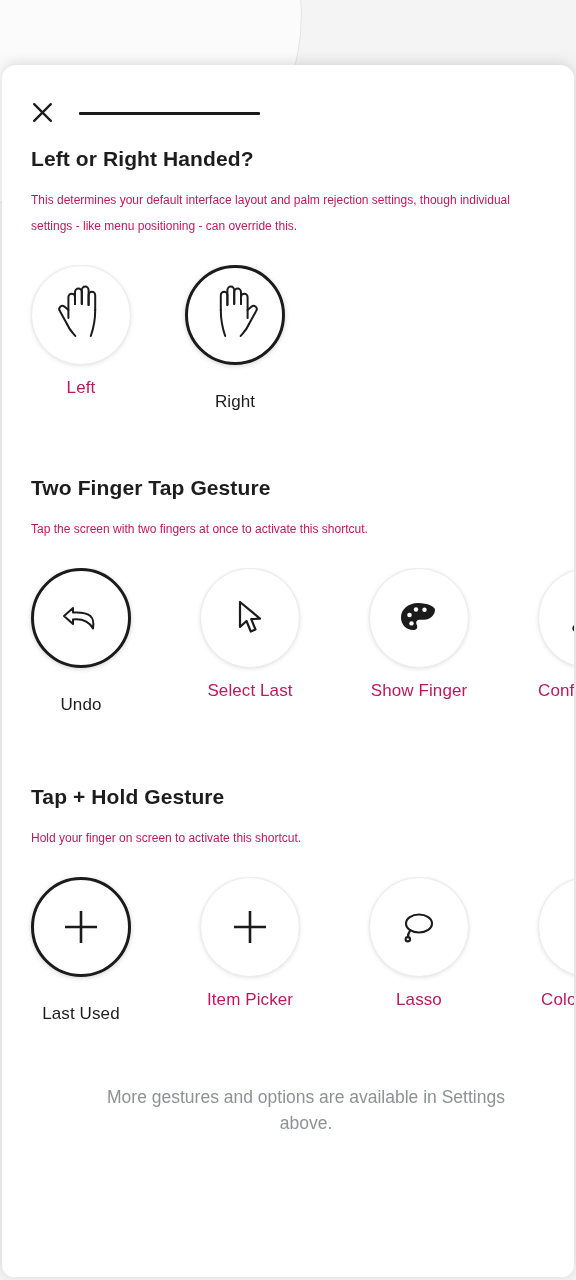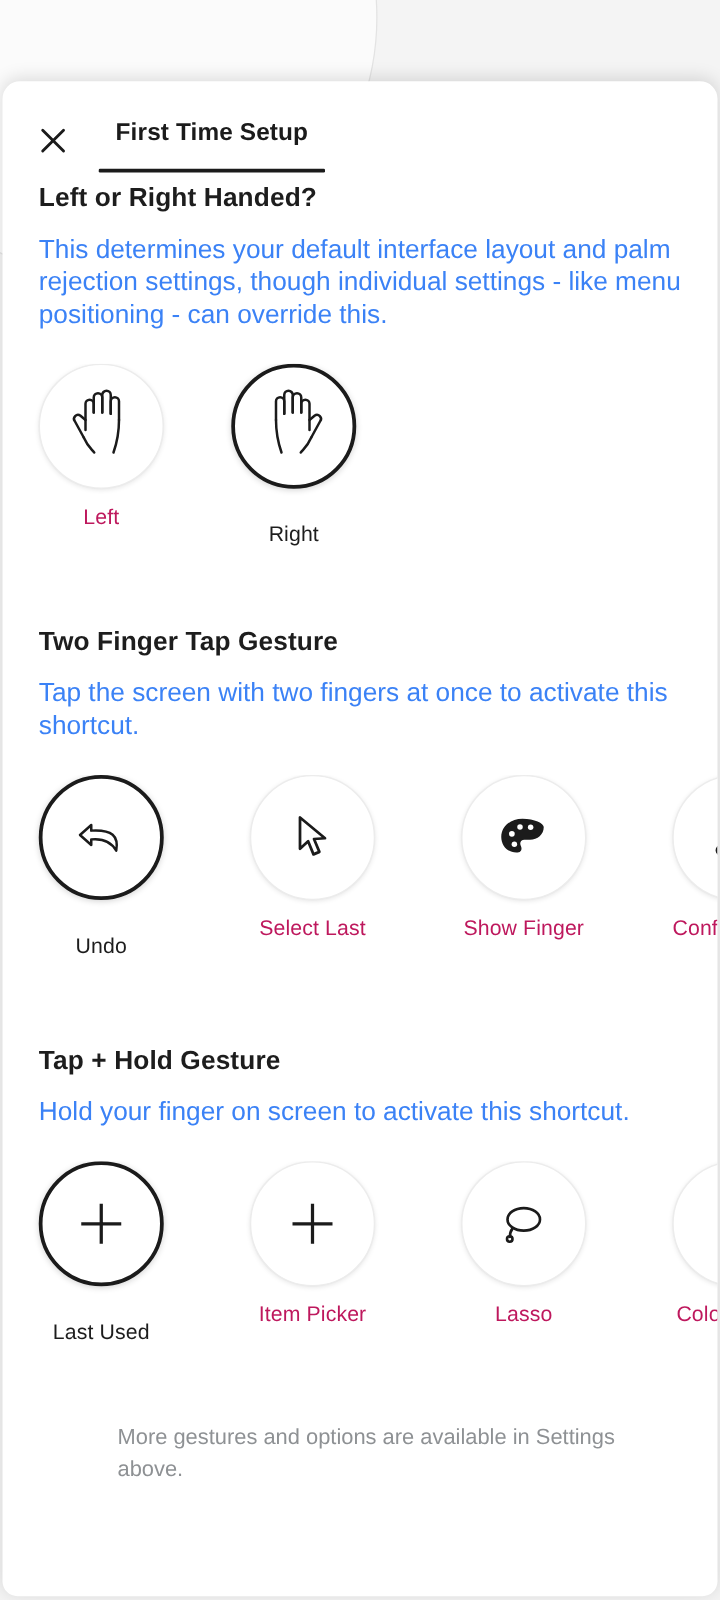--- a/index.html
+++ b/index.html
@@ -74,23 +74,23 @@
 
   
   .section { padding: 0 29px; }
   .section-title {
     font-size: 21px;
     font-weight: bold;
     color: #1d1d1d;
     letter-spacing: 0.1px;
   }
   .section-desc {
-    font-size: 21px;
+    font-size: 12px;
     line-height: 26px;
-    color: #3b82f6;
+    color: #be185d;
     margin-top: 16px;
     max-width: 520px;
   }
 
   
   .option-row {
     display: flex;
     gap: 54px;
     padding-left: 29px;
     margin-top: 26px;
@@ -130,21 +130,21 @@
   .option-circle svg { display: block; }
 
   
   .footer-note {
     margin: 0 auto;
     padding: 0 34px;
     max-width: 520px;
     font-size: 17.5px;
     line-height: 26px;
     color: #8e9194;
-    text-align: left;
+    text-align: center;
     padding-left: 66px;
     padding-right: 30px;
   }
   .gap-b { height: 64px; }
   .gap-c { height: 70px; }
   .gap-d { height: 60px; }
 </style>
 </head>
 <body>
 
@@ -171,21 +171,20 @@
 
   <div class="sheet">
 
     <div class="sheet-header">
       <div class="close-icon">
         <svg viewBox="0 0 24 24" fill="none" stroke="#1b1b1b" stroke-width="2.2" stroke-linecap="round">
           <path d="M4 4 L20 20 M20 4 L4 20"></path>
         </svg>
       </div>
       <div class="tab">
-        <span class="tab-label">First Time Setup</span>
         <div class="tab-underline"></div>
       </div>
     </div>
 
     <div class="section">
       <div class="section-title">Left or Right Handed?</div>
       <div class="section-desc">This determines your default interface layout and palm rejection settings, though individual settings - like menu positioning - can override this.</div>
     </div>
 
     <div class="option-row">

